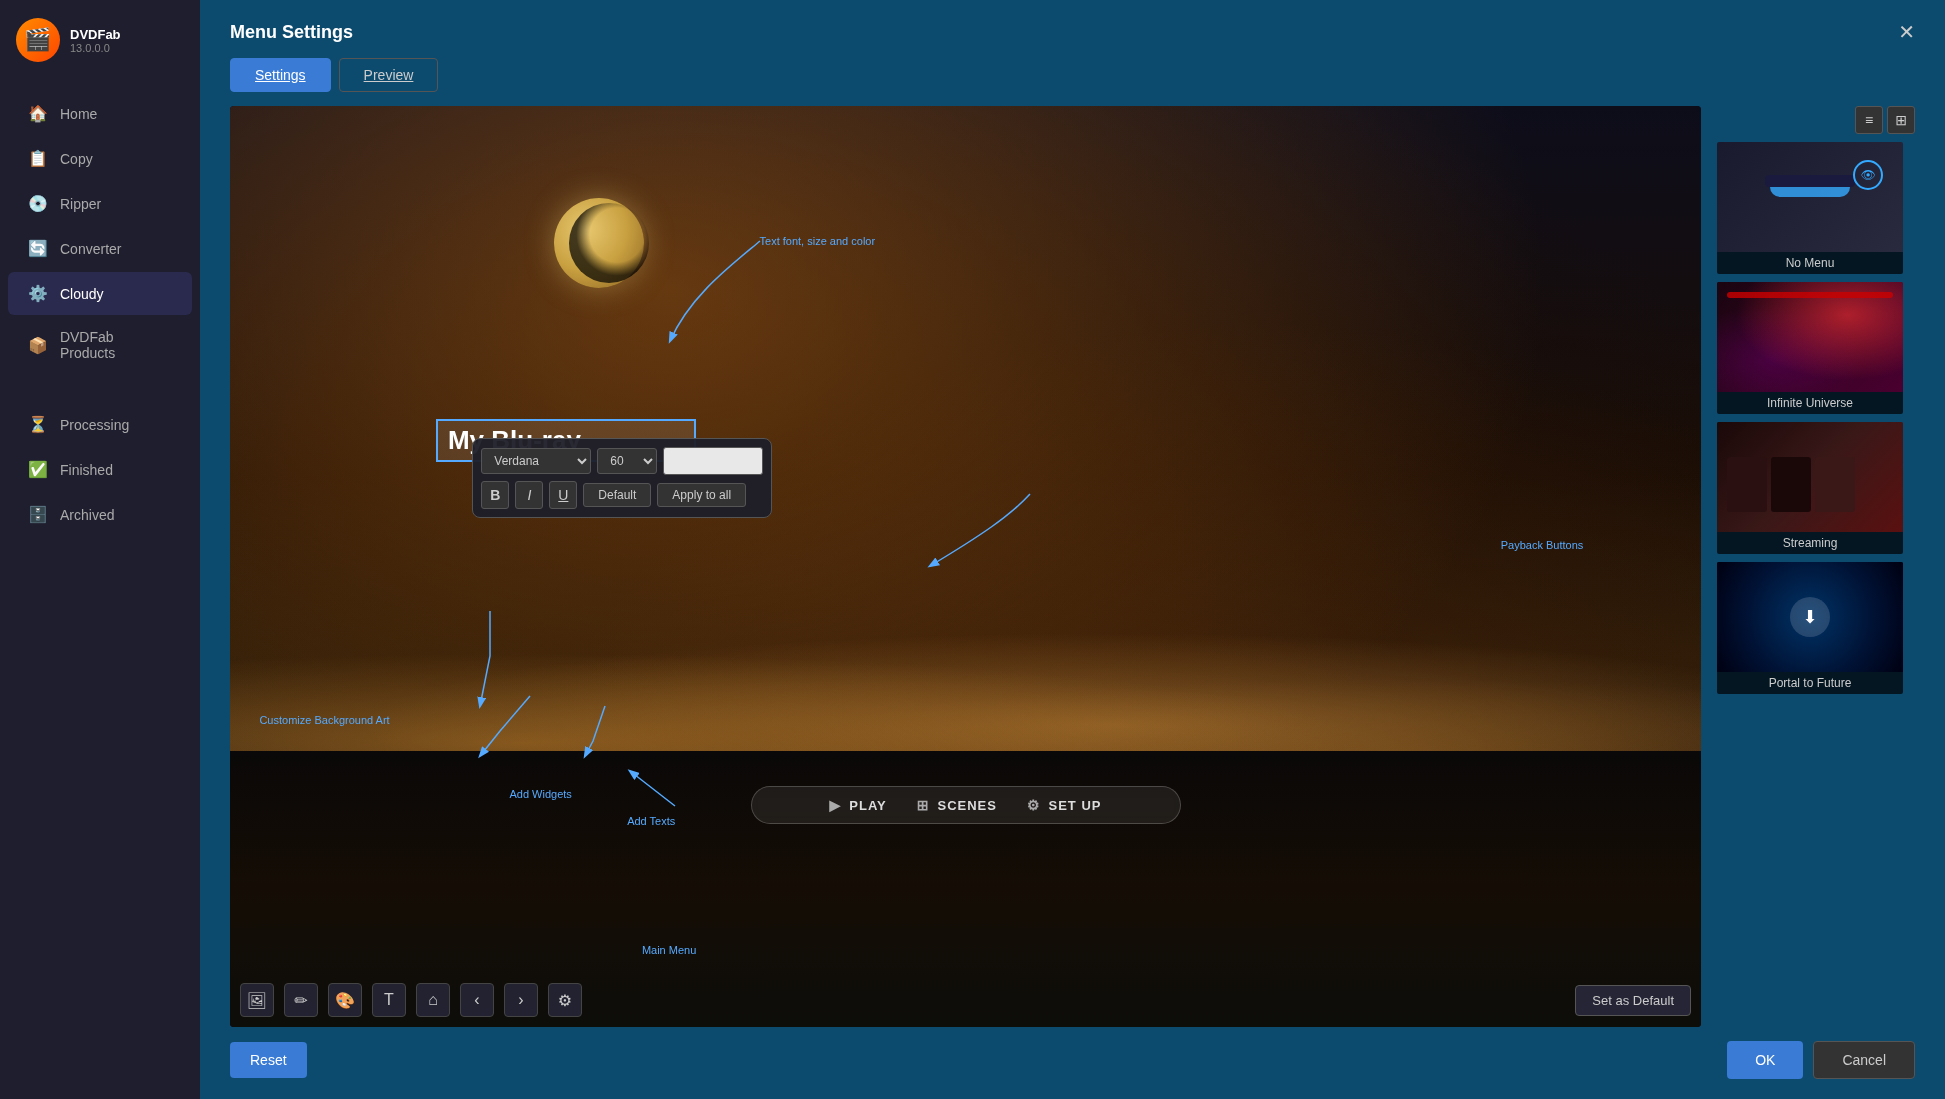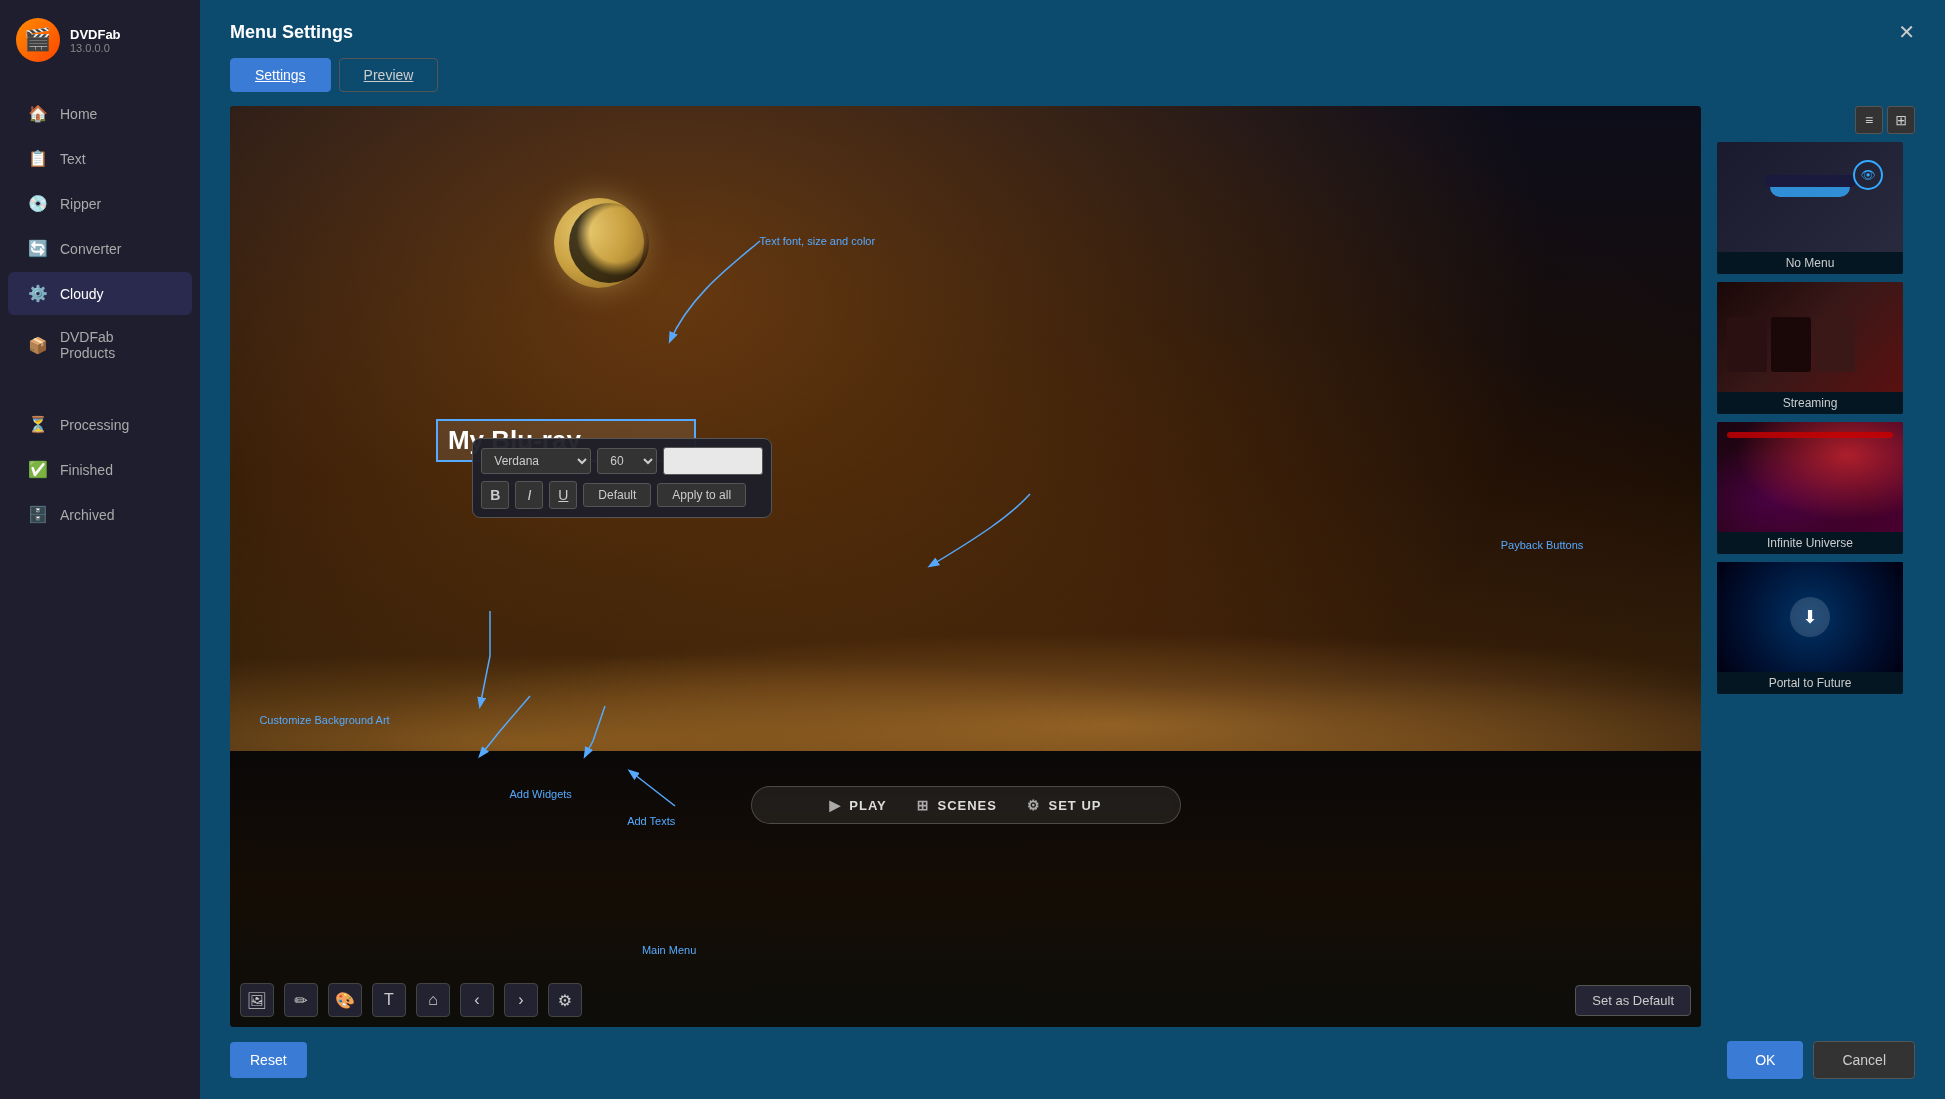--- a/index.html
+++ b/index.html
@@ -487,21 +487,21 @@
       <div class="logo-version">13.0.0.0</div>
     </div>
   </div>
   <div class="sidebar-nav">
     <div class="nav-item">
       <span class="nav-icon">🏠</span>
       <span>Home</span>
     </div>
     <div class="nav-item">
       <span class="nav-icon">📋</span>
-      <span>Text</span>
+      <span>Copy</span>
     </div>
     <div class="nav-item">
       <span class="nav-icon">💿</span>
       <span>Ripper</span>
     </div>
     <div class="nav-item">
       <span class="nav-icon">🔄</span>
       <span>Converter</span>
     </div>
     <div class="nav-item active">
@@ -672,39 +672,39 @@
           <div class="theme-card">
             <div class="theme-thumb thumb-no-menu">
               <div style="width:80px;height:20px;background:#3af;border-radius:10px;opacity:0.8;position:relative;top:-10px;"></div>
               <div style="position:absolute;top:30%;left:50%;transform:translateX(-50%);width:90px;height:12px;background:#1a1a3e;border-radius:4px;"></div>
               <div style="position:absolute;top:18px;right:20px;width:30px;height:30px;border-radius:50%;border:2px solid #3af;display:flex;align-items:center;justify-content:center;color:#3af;font-size:12px;">👁</div>
             </div>
             <div class="theme-label">No Menu</div>
           </div>
 
           <div class="theme-card">
+            <div class="theme-thumb thumb-infinite">
+              <div style="position:absolute;inset:0;background:radial-gradient(ellipse at 70% 30%, rgba(255,50,50,0.6),transparent 60%), radial-gradient(ellipse at 30% 70%, rgba(100,0,100,0.5),transparent 50%), linear-gradient(135deg,#1a0510,#4a0030);"></div>
+              <div style="position:absolute;top:10px;left:10px;right:10px;height:6px;background:#c00;border-radius:3px;opacity:0.8;"></div>
+            </div>
+            <div class="theme-label">Infinite Universe</div>
+          </div>
+
+          <div class="theme-card">
             <div class="theme-thumb thumb-streaming">
               <div style="position:absolute;inset:0;background:linear-gradient(135deg,#1a0808,#3a1818,#5a1010);"></div>
               <div style="position:absolute;bottom:20px;left:10px;right:10px;display:flex;gap:4px;">
                 <div style="width:40px;height:55px;background:#2a1010;border-radius:3px;"></div>
                 <div style="width:40px;height:55px;background:#1a0808;border-radius:3px;"></div>
                 <div style="width:40px;height:55px;background:#3a1818;border-radius:3px;"></div>
               </div>
             </div>
             <div class="theme-label">Streaming</div>
           </div>
 
-          <div class="theme-card">
-            <div class="theme-thumb thumb-infinite">
-              <div style="position:absolute;inset:0;background:radial-gradient(ellipse at 70% 30%, rgba(255,50,50,0.6),transparent 60%), radial-gradient(ellipse at 30% 70%, rgba(100,0,100,0.5),transparent 50%), linear-gradient(135deg,#1a0510,#4a0030);"></div>
-              <div style="position:absolute;top:10px;left:10px;right:10px;height:6px;background:#c00;border-radius:3px;opacity:0.8;"></div>
-            </div>
-            <div class="theme-label">Infinite Universe</div>
-          </div>
-
 
           <div class="theme-card">
             <div class="theme-thumb thumb-portal">
               <div style="position:absolute;inset:0;background:radial-gradient(circle at 50% 50%,#003366 0%,#001133 60%,#000011 100%);"></div>
               <div style="position:absolute;top:50%;left:50%;transform:translate(-50%,-50%);width:40px;height:40px;border-radius:50%;background:rgba(255,255,255,0.15);display:flex;align-items:center;justify-content:center;font-size:18px;color:#fff;">⬇</div>
             </div>
             <div class="theme-label">Portal to Future</div>
           </div>
 
         </div>

